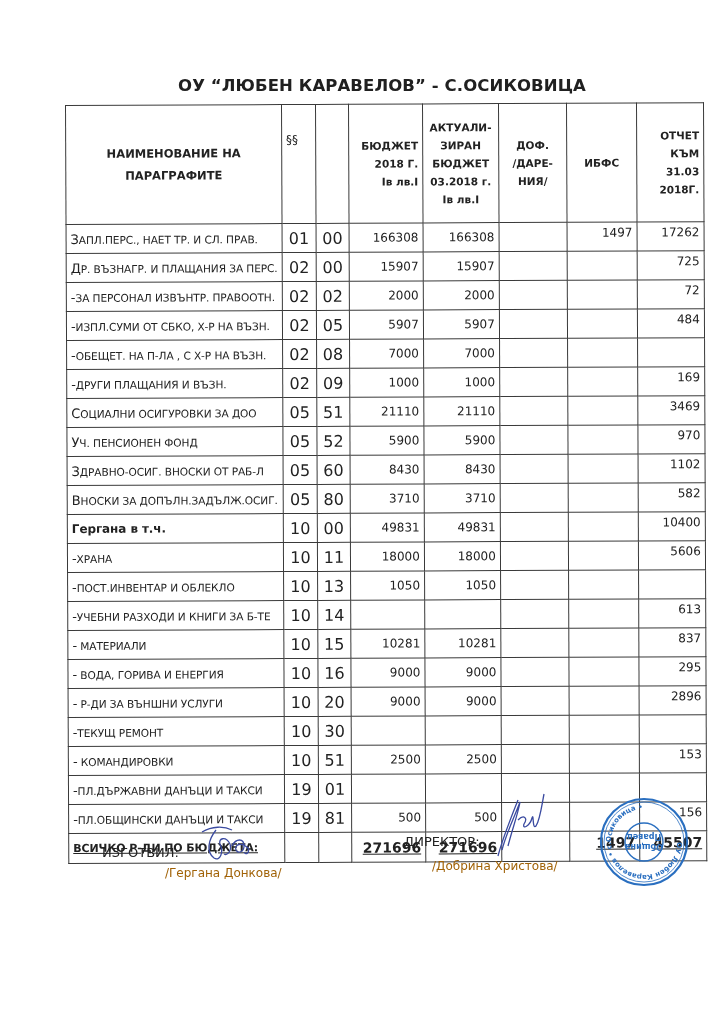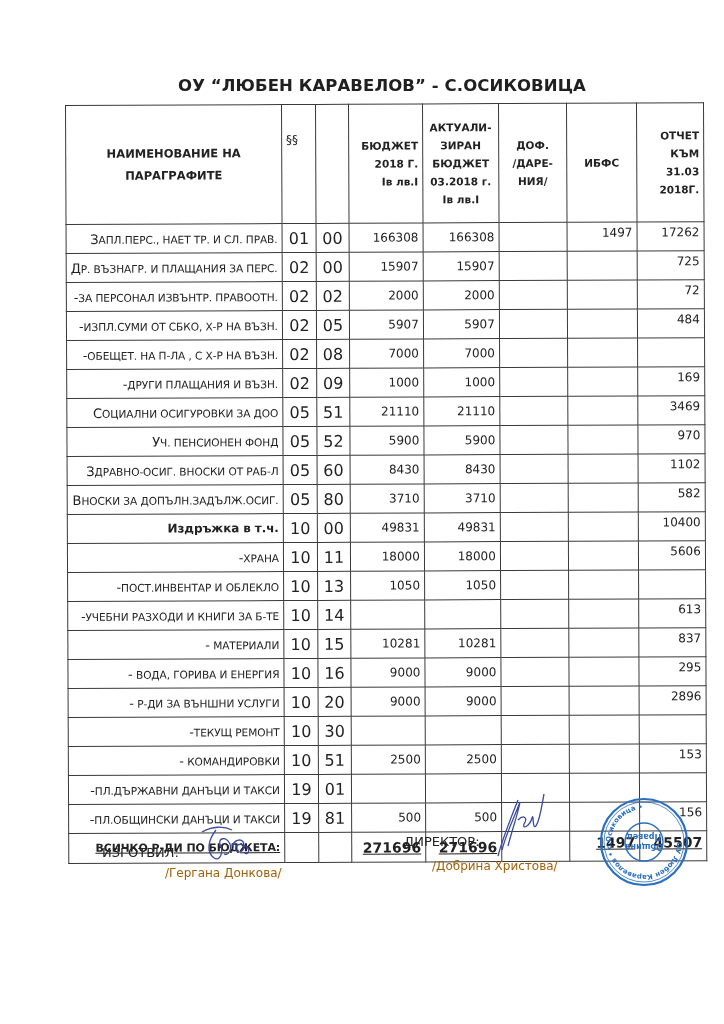--- a/index.html
+++ b/index.html
@@ -21,21 +21,21 @@
   table.budget td, table.budget th {
     border: 1px solid #3a3a3a; padding: 0 4px; overflow: hidden; white-space: nowrap;
   }
   thead th { height: 92px; font-weight: bold; font-size: 10.5px; vertical-align: middle; line-height: 18px; }
   thead th.name-h { font-size: 11.5px; line-height: 22px; text-align: center; margin-left: 34px; }
   thead th.ss-h { vertical-align: top; text-align: left; padding-top: 26px; font-weight: normal; font-size: 12px; }
   thead th.num-h { text-align: right; }
   thead th.left-h { text-align: center; }
   thead th.center-h { text-align: center; }
   tbody td { height: 25px; }
-  td.name { text-align: right; font-size: 10.6px; letter-spacing: -0.1px; }
+  td.name { text-align: left; font-size: 10.6px; letter-spacing: -0.1px; }
   td.name.big-first::first-letter { font-size: 13px; }
   td.code { text-align: center; font-size: 16px; }
   td.num { text-align: right; font-size: 12px; vertical-align: middle; }
   td.num.high { vertical-align: top; padding-top: 3px; text-align: right; }
   tr.bold td.name { font-weight: bold; font-size: 12px; }
   tr.total td { font-weight: bold; height: 26px; text-decoration: underline; }
   tr.total td.num { font-size: 14px; }
   tr.total td.name { font-size: 11px; }
 
   .sig-label { position: absolute; font-size: 13px; color: #222; font-family: "DejaVu Sans", sans-serif; }
@@ -188,21 +188,21 @@
         <td class="name big-first">ВНОСКИ ЗА ДОПЪЛН.ЗАДЪЛЖ.ОСИГ.</td>
         <td class="code">05</td>
         <td class="code">80</td>
         <td class="num">3710</td>
         <td class="num">3710</td>
         <td class="num"></td>
         <td class="num high"></td>
         <td class="num high">582</td>
       </tr>
       <tr class="bold">
-        <td class="name">Издръжка в т.ч.</td>
+        <td class="name">Гергана в т.ч.</td>
         <td class="code">10</td>
         <td class="code">00</td>
         <td class="num">49831</td>
         <td class="num">49831</td>
         <td class="num"></td>
         <td class="num high"></td>
         <td class="num high">10400</td>
       </tr>
       <tr>
         <td class="name big-first">-ХРАНА</td>

